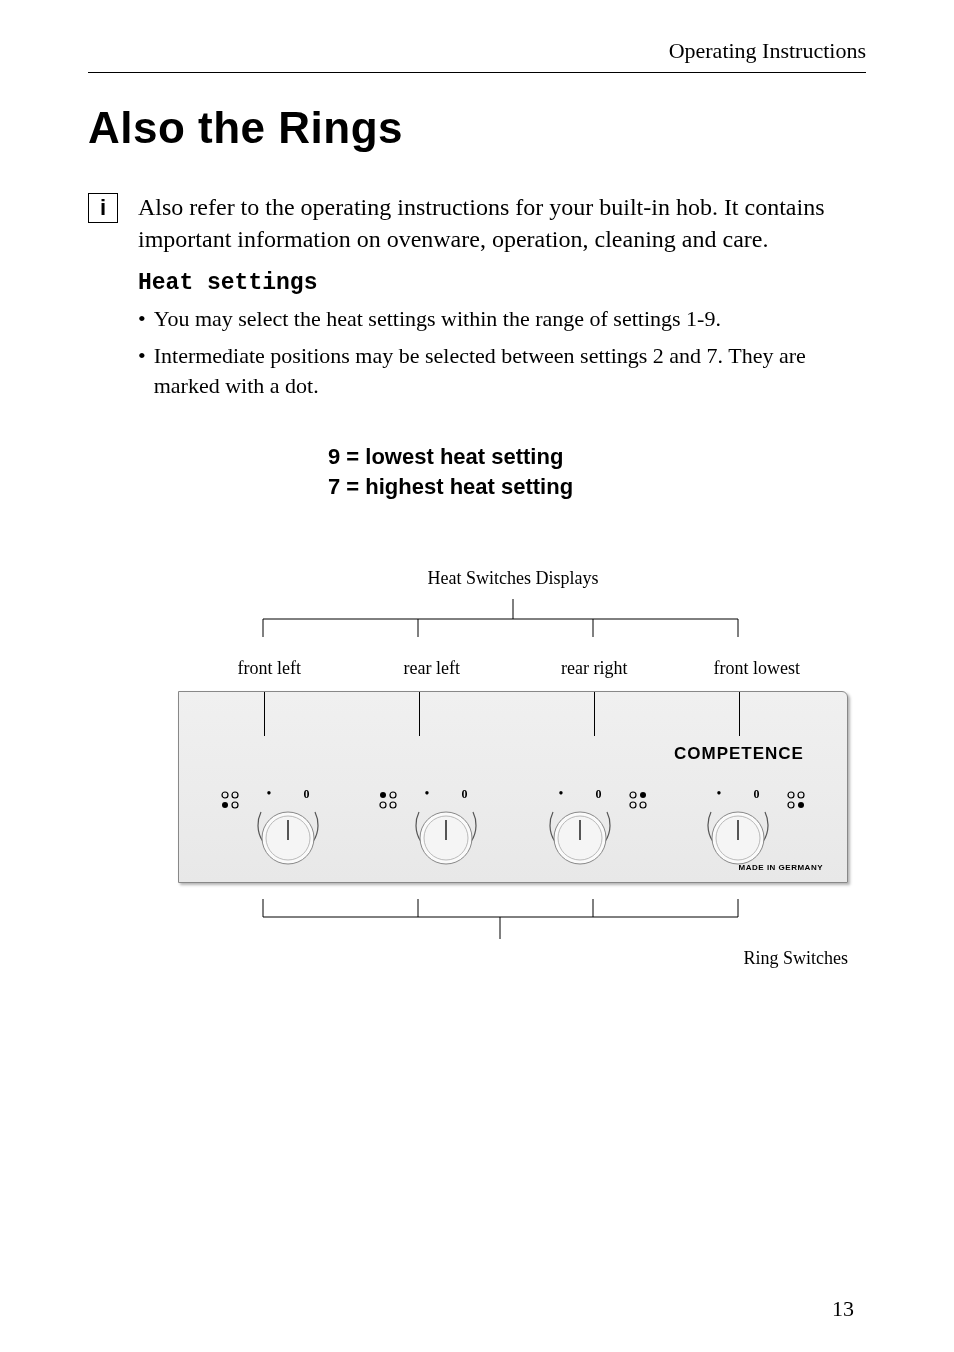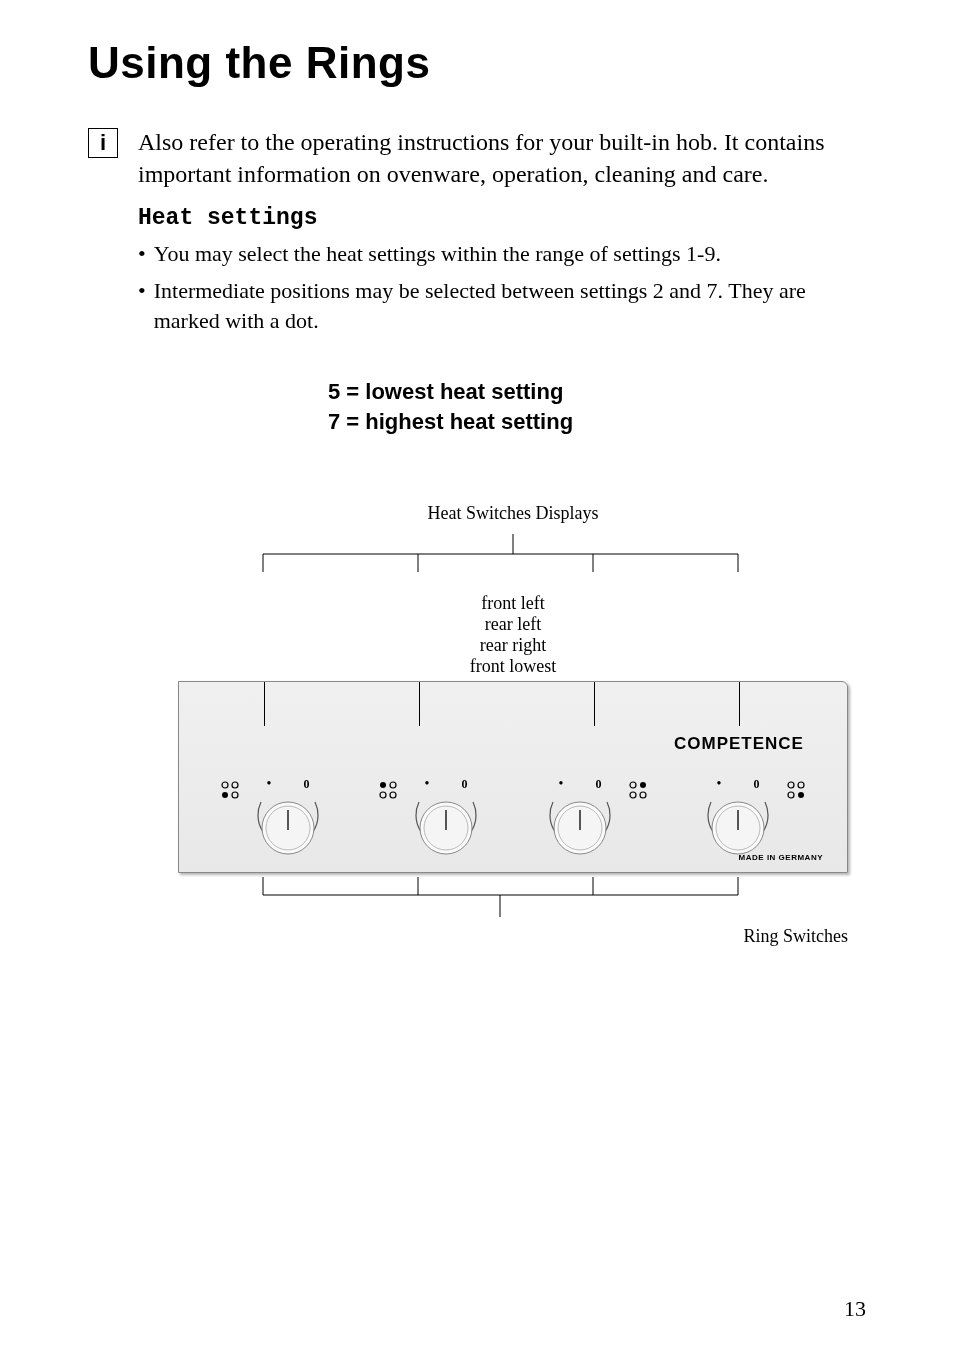--- a/index.html
+++ b/index.html
@@ -105,34 +105,33 @@
     }
     .bracket-top svg {
       width: 100%;
       height: 100%;
     }
     .position-labels {
       display: flex;
       justify-content: space-between;
       font-size: 18px;
       padding: 0 10px;
-      margin-bottom: 4px;
-      flex-direction: column;
+      margin-bottom: 12px;
     }
     .position-labels span {
       flex: 1;
       text-align: center;
     }
     .panel {
       background: linear-gradient(180deg, #f0f0f0 0%, #e8e8e8 100%);
       border: 1px solid #888;
       border-radius: 0 6px 0 0;
       height: 192px;
       position: relative;
-      margin-bottom: 4px;
+      margin-bottom: 16px;
       box-shadow: 2px 2px 3px rgba(0,0,0,0.3);
     }
     .lines-down {
       position: absolute;
       top: 0;
       width: 1px;
       height: 44px;
       background: #000;
     }
     .line-d1 { left: 85px; }
@@ -207,51 +206,52 @@
       height: 100%;
     }
     .diagram-bottom-label {
       text-align: right;
       font-size: 18px;
       margin-top: 4px;
     }
     .page-number {
       position: absolute;
       bottom: 30px;
-      right: 88px;
+      right: 100px;
       font-size: 22px;
     }
   </style>
 </head>
 <body>
 
 <div class="page">
-
-  <h1 class="main-heading">Using the Rings</h1>
+  <div class="header-text">Operating Instructions</div>
+
+  <h1 class="main-heading">Also the Rings</h1>
 
   <div class="info-row">
     <div class="info-icon-box">
       <span class="icon">i</span>
     </div>
     <div class="info-text">Also refer to the operating instructions for your built-in hob. It contains important information on ovenware, operation, cleaning and care.</div>
   </div>
 
   <div class="sub-heading">Heat settings</div>
 
   <ul class="bullet-list">
     <li>
         <span>You may select the heat settings within the range of settings 1-9.</span>
       </li>
     <li>
         <span>Intermediate positions may be selected between settings 2 and 7. They are marked with a dot.</span>
       </li>
   </ul>
 
   <div class="heat-legend">
-    <div>5 = lowest heat setting</div>
+    <div>9 = lowest heat setting</div>
     <div>7 = highest heat setting</div>
   </div>
 
   <div class="diagram-container">
     <div class="diagram-top-label">Heat Switches Displays</div>
 
     <div class="bracket-top">
       <svg viewBox="0 0 670 65">
         <line x1="335" y1="6" x2="335" y2="26" stroke="#000" stroke-width="1"></line>
         <line x1="85" y1="26" x2="560" y2="26" stroke="#000" stroke-width="1"></line>

